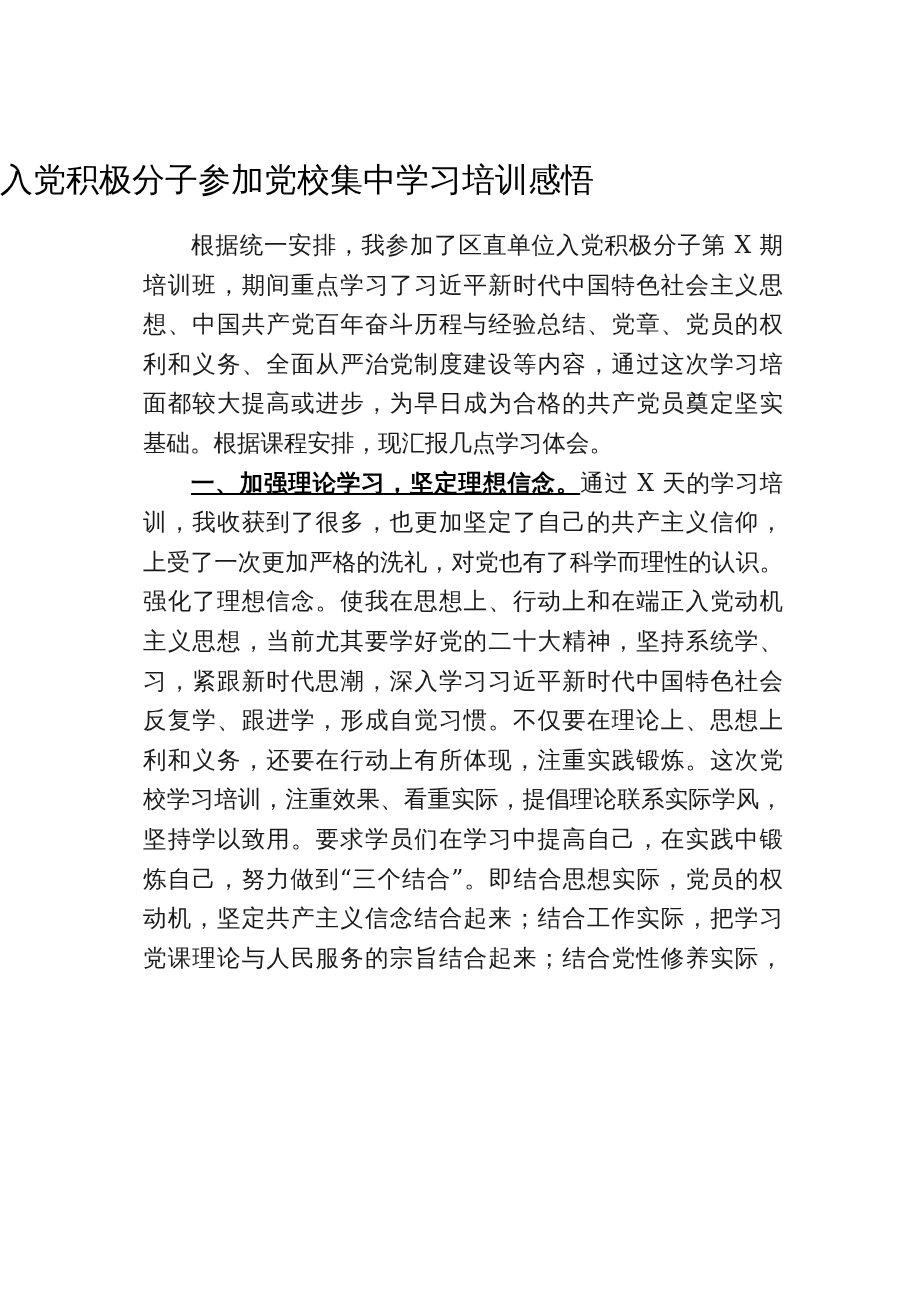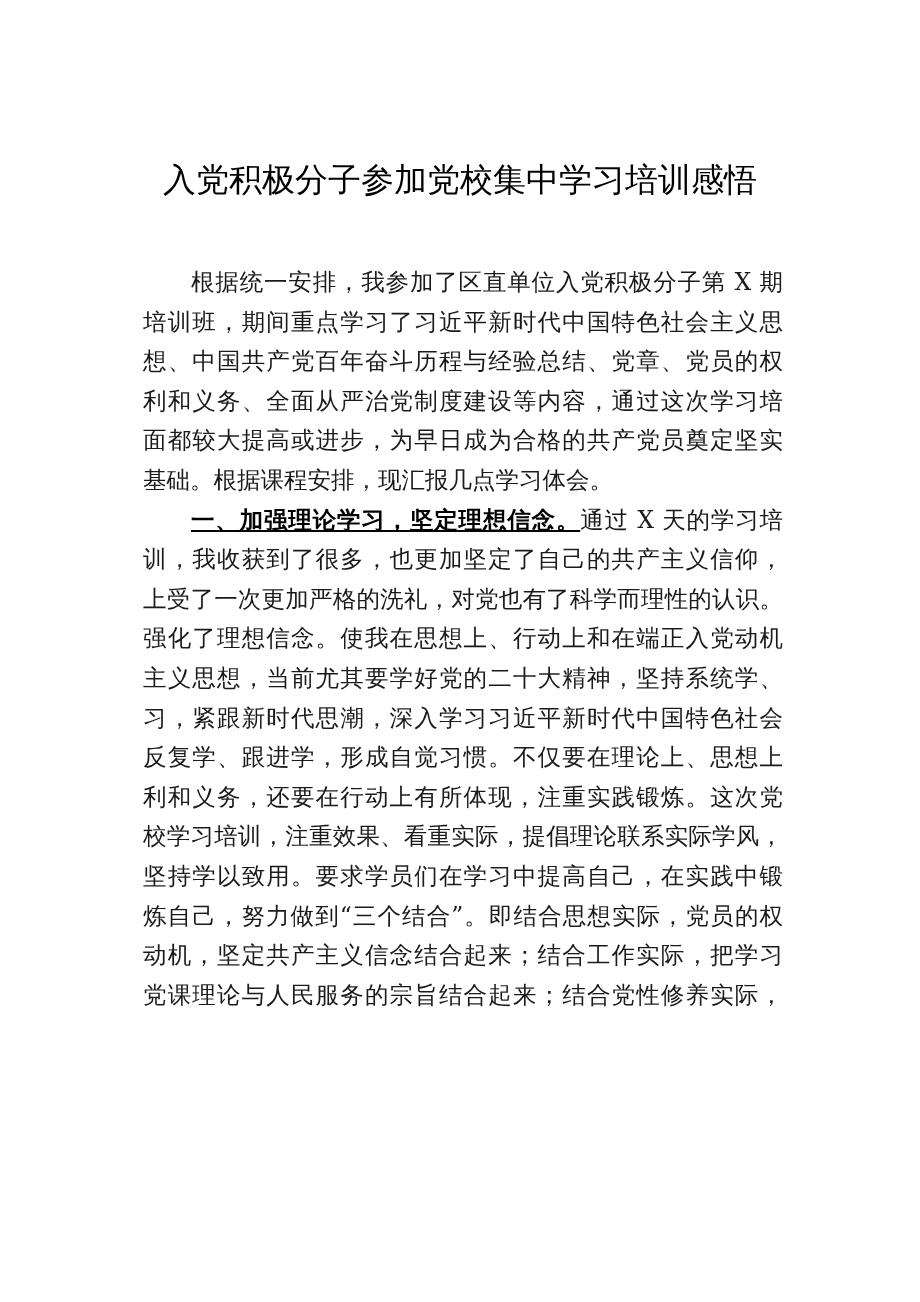--- a/index.html
+++ b/index.html
@@ -19,34 +19,32 @@
       left: 0; top: 0;
       width: 920px;
       height: 1302px;
       background: #ffffff;
     }
     .title {
       position: absolute;
       top: 156px;
       left: 0;
       width: 920px;
-      text-align: center;
       font-family: "DejaVu Sans", "Liberation Sans", sans-serif;
       font-size: 33px;
       line-height: 48px;
       letter-spacing: 0px;
       color: #000000;
       font-weight: normal;
     }
     .body-text {
       position: absolute;
       top: 226px;
       left: 143px;
       width: 640px;
-      margin-top: 37px;
     }
     .line {
       display: block;
       height: 39.6px;
       line-height: 39.6px;
       font-family: "DejaVu Serif", "Liberation Serif", serif;
       font-size: 23.5px;
       white-space: nowrap;
       text-align: justify;
       text-align-last: justify;

